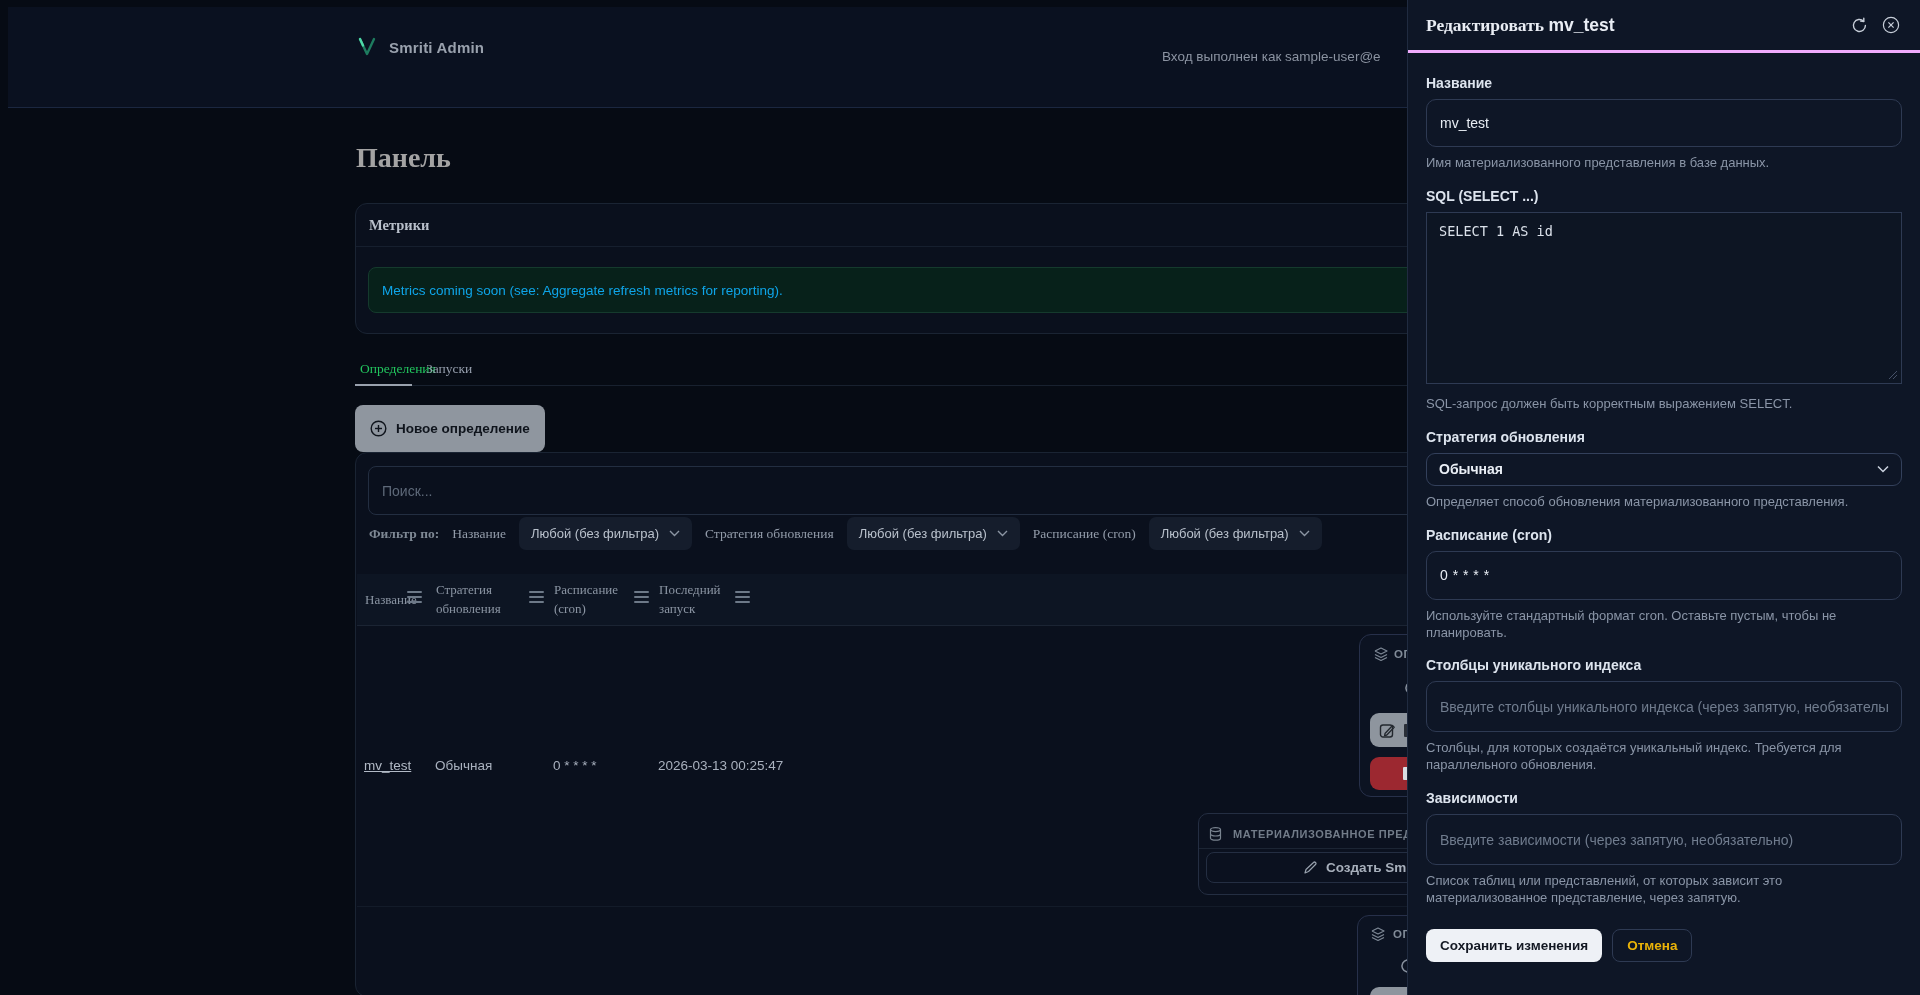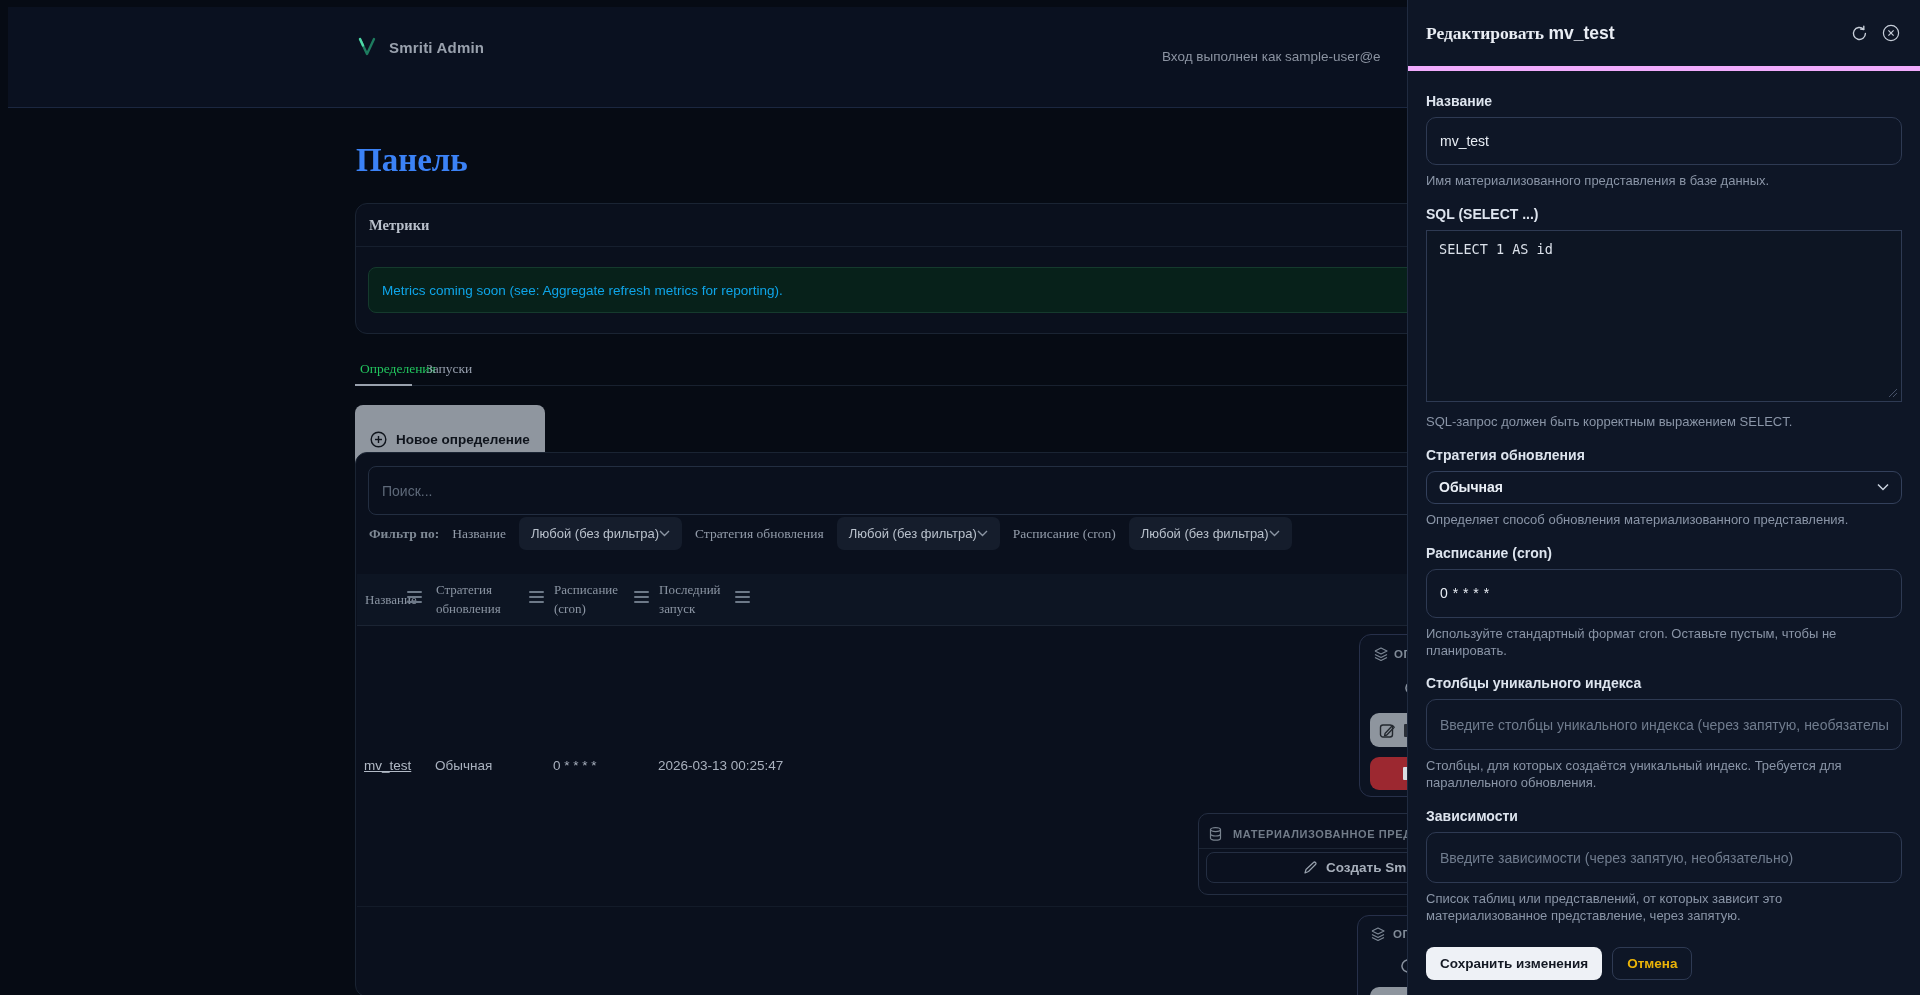--- a/index.html
+++ b/index.html
@@ -7,47 +7,47 @@
           font-family:"Liberation Sans",sans-serif;-webkit-font-smoothing:antialiased;}
   .abs{position:absolute;}
   .serif{font-family:"Liberation Serif","DejaVu Serif",serif;}
 
   
   .topbar{left:8px;top:7px;width:1912px;height:100px;background:#0a1120;border-bottom:1px solid #1b2740;}
   .brand{left:356px;top:36px;display:flex;align-items:center;gap:11px;}
   .brand-title{font-size:15px;font-weight:700;color:#99a1ad;letter-spacing:.2px;}
   .login-status{left:1162px;top:49px;font-size:13.5px;color:#8b93a1;white-space:nowrap;}
 
-  .page-title{left:356px;top:142px;font-size:33px;font-weight:700;color:#3b82f6;}
+  .page-title{left:356px;top:142px;font-size:28px;font-weight:700;color:#a3a3a3;}
 
   .card{background:#0a101d;border:1px solid #1a2433;border-radius:12px;}
   .metrics-card{left:355px;top:203px;width:1440px;height:129px;}
   .metrics-head{height:42px;border-bottom:1px solid #161f2e;display:flex;align-items:center;padding:0 13px;}
   .metrics-title{font-size:14.5px;font-weight:700;color:#b8bfca;}
   .metrics-alert{position:absolute;left:12px;right:12px;top:63px;height:44px;background:#07211a;
                  border:1px solid #153a2d;border-radius:8px;display:flex;align-items:center;padding:0 13px;
                  color:#0ea5e9;font-size:13.5px;}
 
   .tab{position:absolute;top:361px;font-size:13.5px;color:#959eac;cursor:default;}
   .tab.active{color:#22c55e;text-align:center;}
   .tabs-hairline{left:355px;top:385px;width:1445px;height:1px;background:#18212f;}
   .tabs-underline{left:355px;top:384px;width:57px;height:2px;background:#99a1ad;}
 
   .new-def-btn{left:355px;top:405px;height:37px;border-radius:8px;background:#8f969f;display:flex;
-               align-items:center;gap:9px;padding:16px 15px;color:#0f141c;font-size:13.5px;font-weight:700;}
+               align-items:center;gap:9px;padding:5px 15px;color:#0f141c;font-size:13.5px;font-weight:700;}
 
   .table-card{left:355px;top:452px;width:1444px;height:543px;}
   .search-box{position:absolute;left:12px;top:13px;width:1300px;height:47px;border:1px solid #232e41;
               border-radius:8px;background:transparent;color:#aeb6c2;font-size:14px;padding:0 13px;outline:none;
               font-family:"Liberation Sans",sans-serif;}
   .search-box::placeholder{color:#5e6979;}
   .filter-row{position:absolute;left:13px;top:64px;display:flex;align-items:center;gap:13px;}
   .filter-caption{font-size:13.5px;font-weight:700;color:#7e8894;}
   .filter-name{font-size:13.5px;color:#939caa;}
-  .mini-select{height:33px;background:#151d2c;border-radius:7px;display:flex;align-items:center;
+  .mini-select{height:33px;background:#151d2c;border-radius:7px;display:flex;align-items:center;gap:10px;
                padding:0 12px;color:#b9c1cc;font-size:13px;}
   .thead{position:absolute;left:1px;right:1px;top:121px;height:51px;background:#0d1523;border-bottom:1px solid #1b2433;}
   .th{position:absolute;font-family:"Liberation Serif","DejaVu Serif",serif;font-size:13px;color:#8b95a3;
       line-height:1.45;width:92px;top:7px;}
   .th.single{top:17px;}
   .col-menu{position:absolute;top:17px;width:15px;height:12px;display:flex;flex-direction:column;justify-content:space-between;}
   .col-menu span{display:block;height:1.6px;background:#6d7988;border-radius:1px;}
   .cell{position:absolute;top:305px;font-size:13.5px;color:#a9b1be;white-space:nowrap;}
   .cell.link{text-decoration:underline;color:#b2bac6;}
   .row-divider{position:absolute;left:1px;right:1px;top:453px;height:1px;background:#131b29;}
@@ -67,22 +67,22 @@
   .menu-group-label{font-size:11px;font-weight:700;letter-spacing:.6px;color:#727c89;white-space:nowrap;}
   .menu-sep{position:absolute;left:0;right:0;top:34px;height:1px;background:#1c2534;}
   .menu-item{position:absolute;left:7px;top:38px;width:246px;height:29px;border:1px solid #242e42;border-radius:8px;
              display:flex;align-items:center;justify-content:flex-start;gap:9px;padding-left:96px;}
   .menu-item-label{font-size:13.5px;font-weight:700;color:#a7afbb;white-space:nowrap;}
   .gray-frag{left:1370px;top:987px;width:52px;height:20px;background:#8e959e;border-radius:9px;z-index:5;}
 
   
   .drawer{left:1407px;top:0;width:513px;height:995px;background:#0e1626;border-left:1px solid #202b40;z-index:10;
           box-sizing:border-box;}
-  .drawer-head{display:flex;align-items:center;justify-content:space-between;height:71px;
-               border-bottom:5px solid #f0abfc;padding:0 20px 0 18px;box-sizing:border-box;}
+  .drawer-head{display:flex;align-items:center;justify-content:space-between;height:53px;
+               border-bottom:3px solid #f0abfc;padding:0 20px 0 18px;box-sizing:border-box;}
   .drawer-title{font-size:17.5px;font-weight:700;color:#e9edf4;}
   .drawer-title .t-serif{font-family:"Liberation Serif","DejaVu Serif",serif;}
   .head-icons{display:flex;align-items:center;gap:14px;}
   .icon-btn{width:18px;height:18px;display:flex;align-items:center;justify-content:center;cursor:pointer;}
   .drawer-body{padding:20px 18px 0;box-sizing:border-box;}
   .f-label{font-size:14px;font-weight:700;color:#dde4ee;margin:16px 0 8px;}
   .f-label.first{margin-top:2px;}
   .f-input{width:100%;box-sizing:border-box;height:48px;background:transparent;border:1px solid #2e3a53;
            border-radius:10px;color:#e8edf4;font-size:14px;padding:0 13px;outline:none;
            font-family:"Liberation Sans",sans-serif;}

